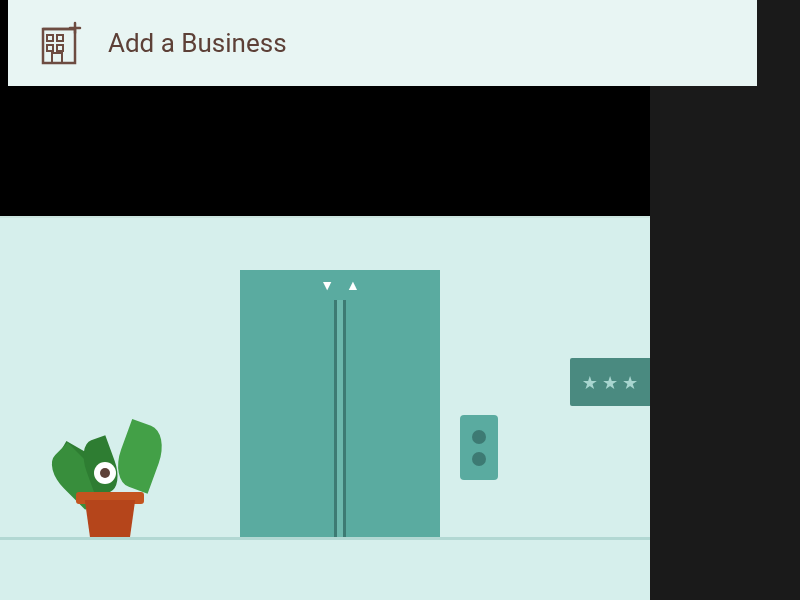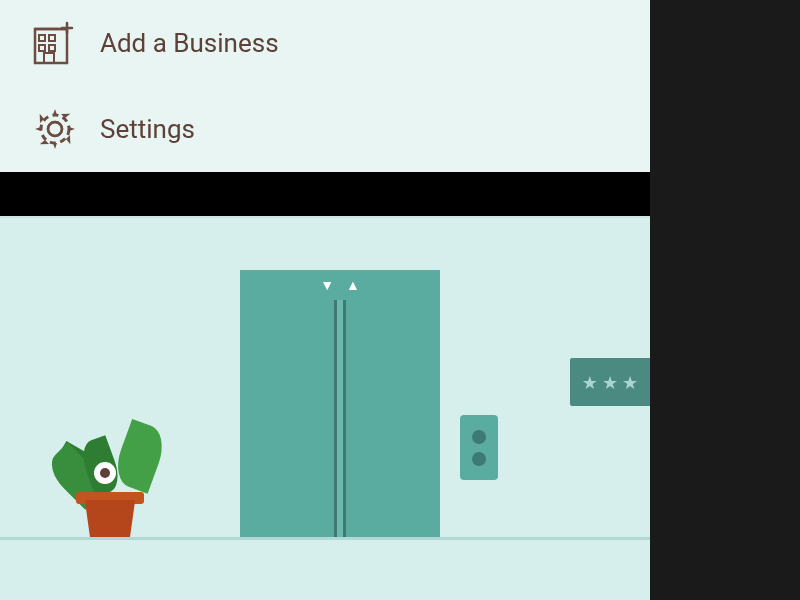--- a/index.html
+++ b/index.html
@@ -14,22 +14,22 @@
     .main-container {
       width: 800px;
       height: 600px;
       position: relative;
     }
 
     
     .menu-panel {
       position: absolute;
       top: 0;
-      left: 0;
-      width: 650px;
+      left: 8px;
+      width: 749px;
       background: #e8f5f3;
       z-index: 10;
     }
 
     .menu-item {
       display: flex;
       align-items: center;
       padding: 18px 30px;
       cursor: pointer;
     }
@@ -315,40 +315,20 @@
 
           <line x1="4" y1="10" x2="36" y2="10" stroke="#6d4c41" stroke-width="2.5"></line>
 
           <line x1="36" y1="4" x2="36" y2="14" stroke="#6d4c41" stroke-width="2.5" stroke-linecap="round"></line>
           <line x1="31" y1="9" x2="41" y2="9" stroke="#6d4c41" stroke-width="2.5" stroke-linecap="round"></line>
         </svg>
       </div>
       <span class="menu-label">Add a Business</span>
     </div>
 
-    <div class="menu-item">
-      <div class="menu-icon">
-        <svg width="48" height="48" viewBox="0 0 48 48" fill="none">
-          <circle cx="24" cy="24" r="7" fill="none" stroke="#6d4c41" stroke-width="2.5"></circle>
-
-          <path d="M24 4 L26 10 L22 10 Z" fill="#6d4c41"></path>
-          <path d="M24 44 L26 38 L22 38 Z" fill="#6d4c41"></path>
-          <path d="M4 24 L10 26 L10 22 Z" fill="#6d4c41"></path>
-          <path d="M44 24 L38 26 L38 22 Z" fill="#6d4c41"></path>
-          <path d="M8.7 8.7 L13 14 L9 18 Z" fill="#6d4c41"></path>
-          <path d="M39.3 39.3 L35 34 L39 30 Z" fill="#6d4c41"></path>
-          <path d="M39.3 8.7 L34 13 L30 9 Z" fill="#6d4c41"></path>
-          <path d="M8.7 39.3 L14 35 L18 39 Z" fill="#6d4c41"></path>
-          <circle cx="24" cy="24" r="7" fill="none" stroke="#6d4c41" stroke-width="2.5"></circle>
-
-          <circle cx="24" cy="24" r="14" fill="none" stroke="#6d4c41" stroke-width="3" stroke-dasharray="6 4.5"></circle>
-        </svg>
-      </div>
-      <span class="menu-label">Settings</span>
-    </div>
   </div>
 
   <div class="menu-divider"></div>
 
   <div class="illustration-area">
 
     <div class="stars-panel">
       <span class="star">★</span>
       <span class="star">★</span>
       <span class="star">★</span>

